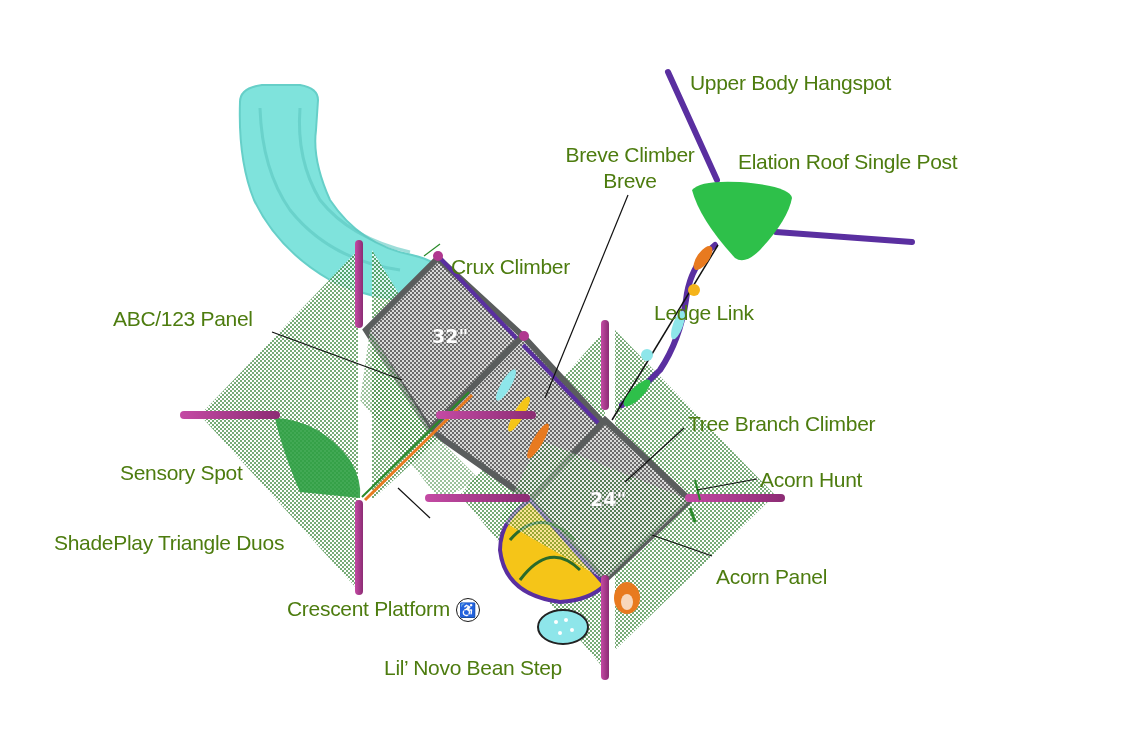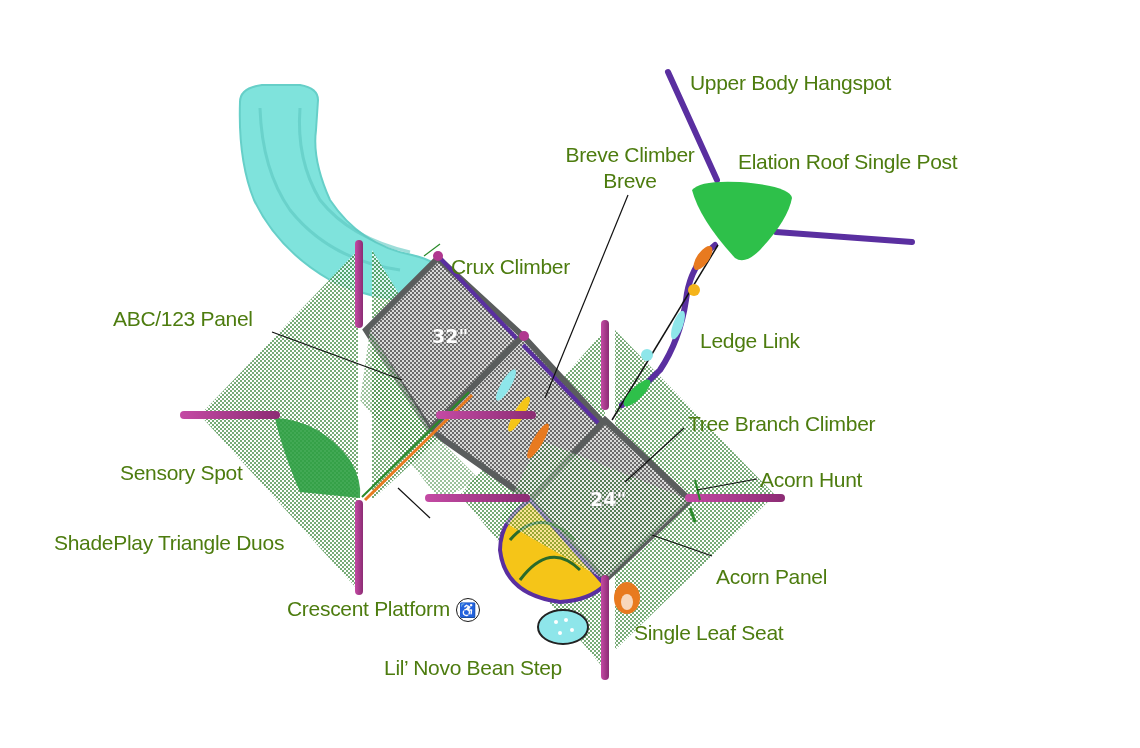--- a/index.html
+++ b/index.html
@@ -153,24 +153,23 @@
 
   
   <div class="lbl" style="left:690px; top:70px;">Upper Body Hangspot</div>
   <div class="lbl center" style="left:530px; top:142px; width:200px;">
     <div>Breve Climber</div>
     <div>Breve</div>
   </div>
   <div class="lbl" style="left:738px; top:149px;">Elation Roof Single Post</div>
   <div class="lbl" style="left:451px; top:246px;margin-top:8px;">Crux Climber</div>
   <div class="lbl" style="left:113px; top:306px;">ABC/123 Panel</div>
-  <div class="lbl" style="left:700px; top:300px;margin-top:28px;">Ledge Link</div>
+  <div class="lbl" style="left:654px; top:300px;">Ledge Link</div>
   <div class="lbl" style="left:688px; top:411px;text-align:center;">Tree Branch Climber</div>
   <div class="lbl" style="left:120px; top:460px;">Sensory Spot</div>
   <div class="lbl" style="left:760px; top:467px;">Acorn Hunt</div>
   <div class="lbl" style="left:54px; top:530px;">ShadePlay Triangle Duos</div>
   <div class="lbl" style="left:716px; top:548px;margin-top:16px;">Acorn Panel</div>
   <div class="lbl" style="left:287px; top:596px;">
     <span>Crescent Platform</span><span class="access-icon">♿</span>
   </div>
-  <div class="lbl" style="left:634px; top:620px;">Single Leaf Seat</div>
   <div class="lbl" style="left:384px; top:655px;">Lil’ Novo Bean Step</div>
 </div>
 
 </body></html>

